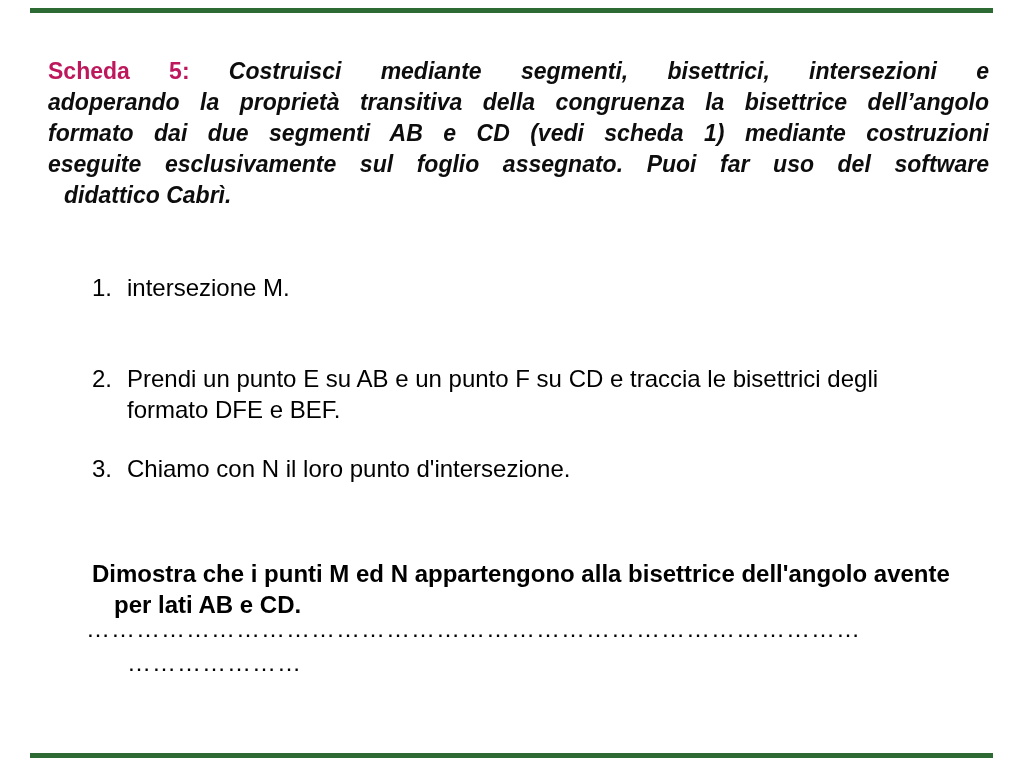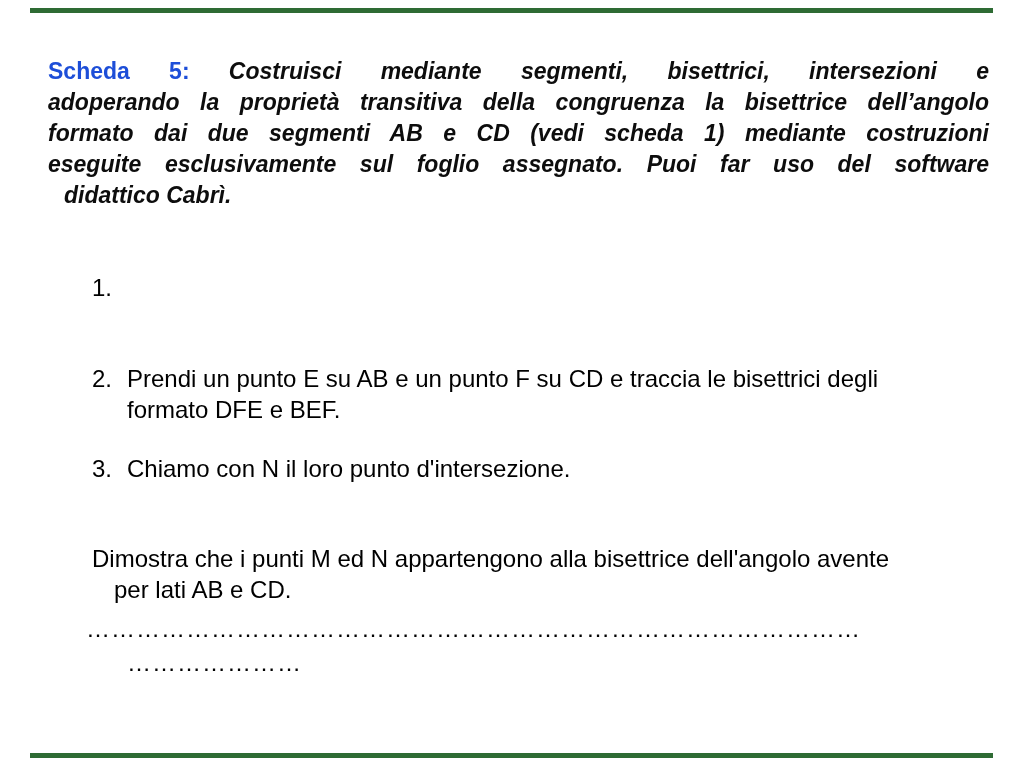--- a/index.html
+++ b/index.html
@@ -42,21 +42,21 @@
     text-align: justify;
     text-align-last: justify;
     white-space: normal;
   }
   .h-line.last {
     text-align: left;
     text-align-last: left;
     margin-left: 16px;
   }
   .h-prefix {
-    color: #1d4ed8;
+    color: #be185d;
     font-style: normal;
   }
 
   
   .body-text {
     position: absolute;
     font-size: 24px;
     line-height: 31px;
     color: #000000;
   }
@@ -66,21 +66,21 @@
   }
   .item-number {
     position: absolute;
     left: -35px;
     top: 0;
   }
   .item-1 { top: 272px; }
   .item-2 { top: 363px; }
   .item-3 { top: 453px; }
 
-  .conclusion { left: 92px; top: 543px; width: 880px; }
+  .conclusion { left: 92px; top: 558px; width: 880px; font-weight: bold; }
   .conclusion .cont-line { margin-left: 22px; }
 
   .answer-dots { left: 86px; top: 612px; width: 880px; line-height: 34px; letter-spacing: 1px; }
   .answer-dots .cont-line { margin-left: 41px; }
 </style>
 </head>
 <body>
 
 <div class="slide">
 
@@ -89,20 +89,21 @@
   <div class="heading">
     <div class="h-line"><span class="h-prefix">Scheda 5:</span><span> Costruisci mediante segmenti, bisettrici, intersezioni e</span></div>
     <div class="h-line">adoperando la proprietà transitiva della congruenza la bisettrice dell’angolo</div>
     <div class="h-line">formato dai due segmenti AB e CD (vedi scheda 1) mediante costruzioni</div>
     <div class="h-line">eseguite esclusivamente sul foglio assegnato. Puoi far uso del software</div>
     <div class="h-line last">didattico Cabrì.</div>
   </div>
 
   <div class="body-text list-item item-1">
     <span class="item-number">1.</span>
+    <div>intersezione M.</div>
   </div>
 
   <div class="body-text list-item item-2">
     <span class="item-number">2.</span>
     <div>Prendi un punto E su AB e un punto F su CD e traccia le bisettrici degli</div>
     <div>formato DFE e BEF.</div>
   </div>
 
   <div class="body-text list-item item-3">
     <span class="item-number">3.</span>

